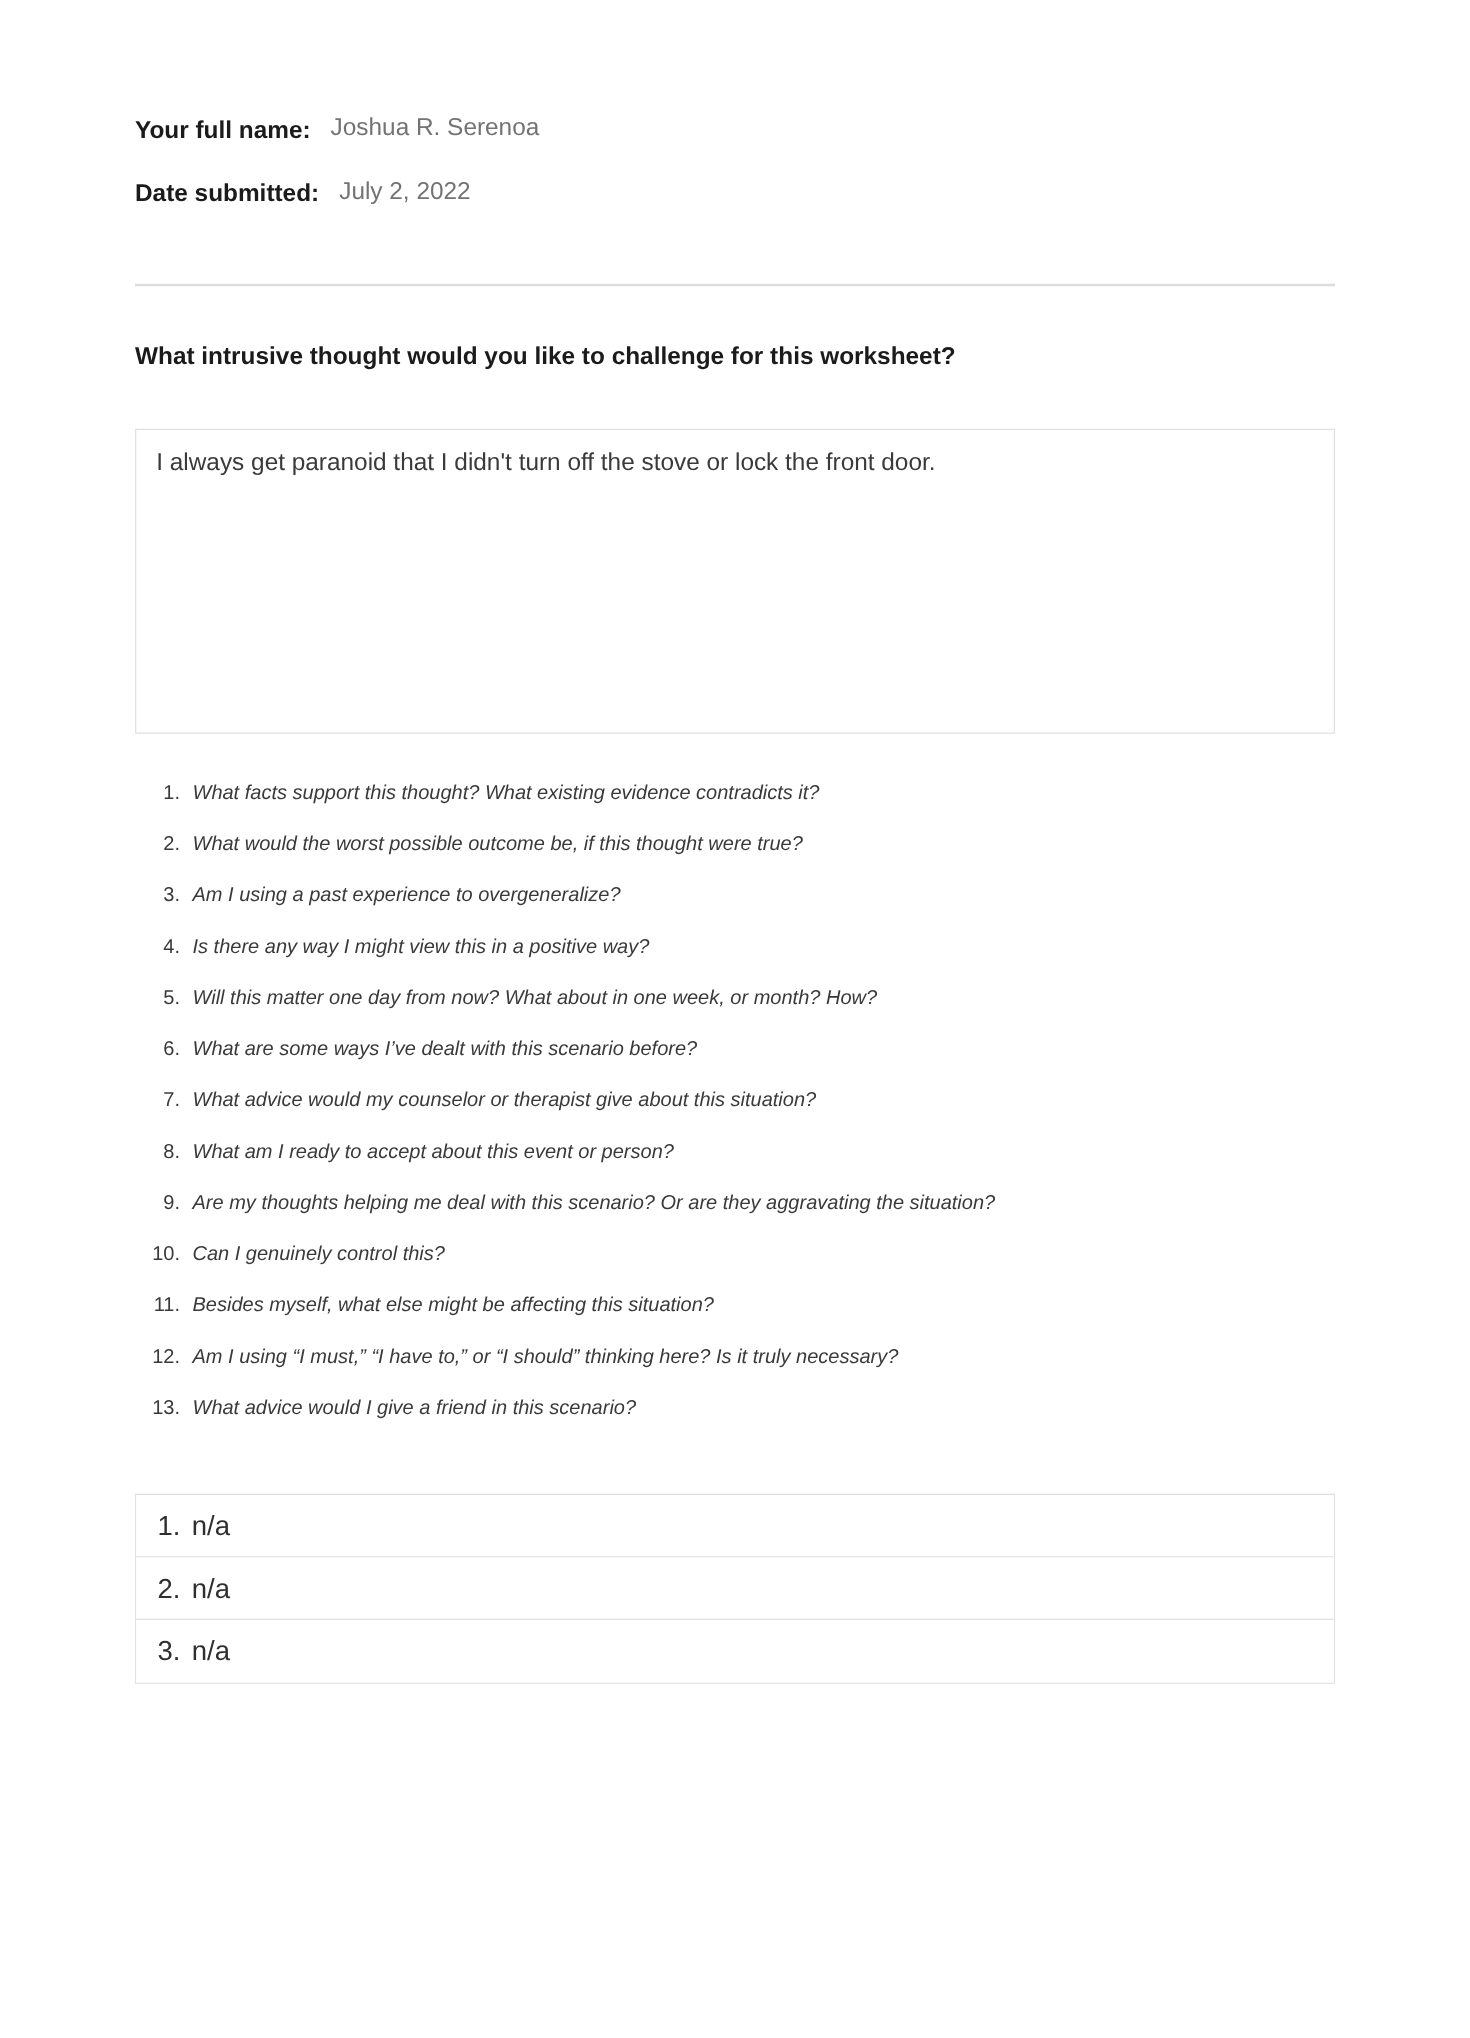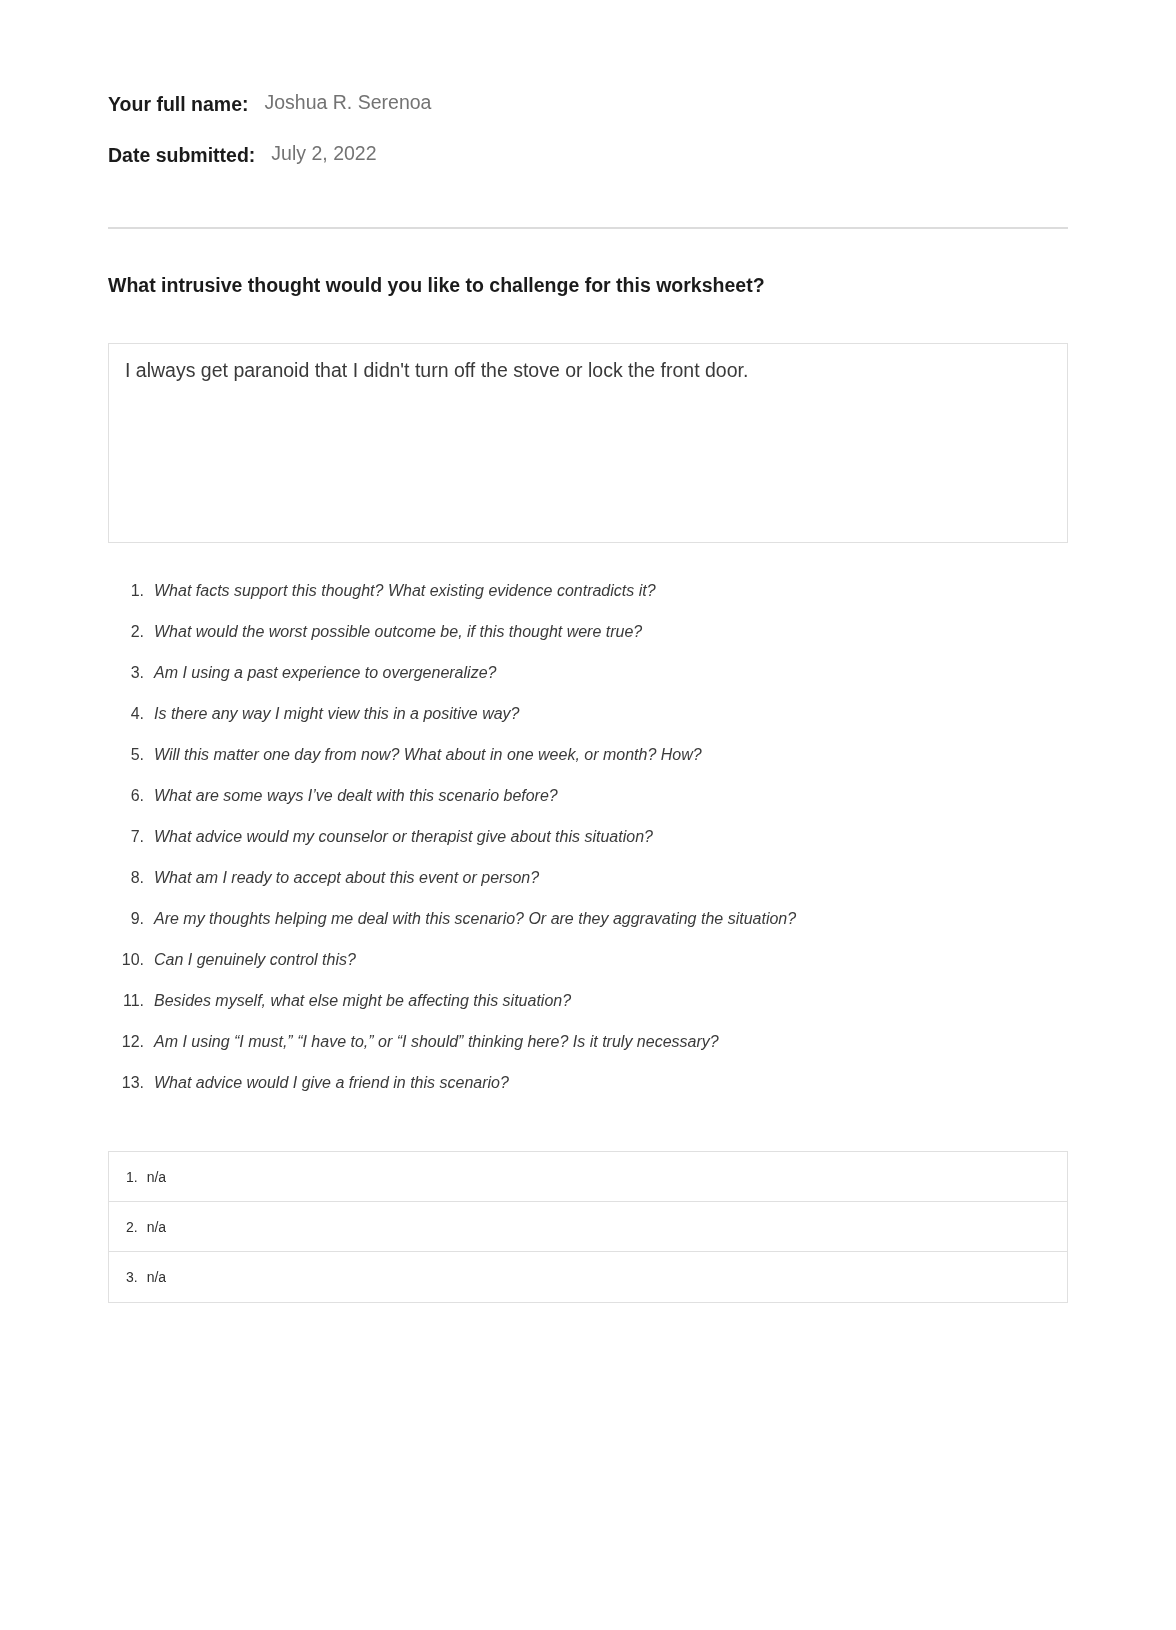--- a/index.html
+++ b/index.html
@@ -50,21 +50,21 @@
   }
   .q-heading {
     font-size: 19.5px;
     font-weight: bold;
     color: #1b1b1b;
     margin: 44px 0 0 0;
     line-height: 24px;
   }
   .answer-box {
     margin-top: 46px;
-    height: 200px;
+    height: 244px;
     box-sizing: border-box;
     border: 1px solid #e0e0e0;
     padding: 13px 16px;
     font-size: 19.5px;
     line-height: 26px;
     color: #3a3a3a;
     background: #ffffff;
   }
   .challenge-list {
     list-style: none;
@@ -100,21 +100,21 @@
     border: 1px solid #e0e0e0;
     counter-reset: r;
   }
   .self-row {
     counter-increment: r;
     box-sizing: border-box;
     height: 50px;
     display: flex;
     align-items: center;
     padding-left: 17px;
-    font-size: 14px;
+    font-size: 22px;
     color: #2f2f2f;
     background: #ffffff;
     border-bottom: 1px solid #e0e0e0;
   }
   .self-row:last-child {
     border-bottom: none;
   }
   .self-row::before {
     content: counter(r) ".";
     color: #2f2f2f;

